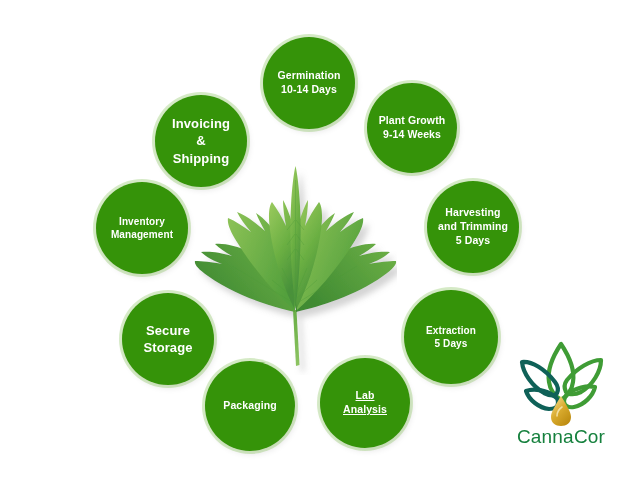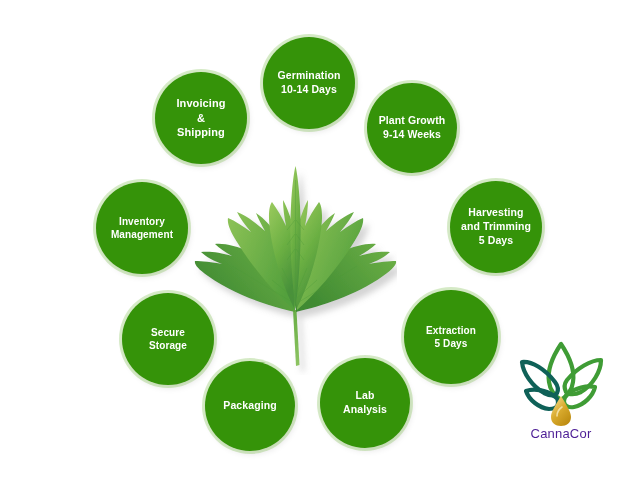--- a/index.html
+++ b/index.html
@@ -36,27 +36,27 @@
     -webkit-font-smoothing: antialiased;
   }
   .node .label {
     padding: 0 6px;
     white-space: pre-line;
   }
 
   
   #node-germination   { left: 263px; top:  37px; width: 92px;  height: 92px;  font-size: 10.5px; }
   #node-plant-growth  { left: 367px; top:  83px; width: 90px;  height: 90px;  font-size: 10.5px; }
-  #node-harvesting    { left: 450px; top: 181px; width: 92px;  height: 92px;  font-size: 10.5px; }
+  #node-harvesting    { left: 427px; top: 181px; width: 92px;  height: 92px;  font-size: 10.5px; }
   #node-extraction    { left: 404px; top: 290px; width: 94px;  height: 94px;  font-size: 10px; }
-  #node-lab-analysis  { left: 320px; top: 358px; width: 90px;  height: 90px;  font-size: 10.5px; }
+  #node-lab-analysis  { left: 320px; top: 358px; width: 90px;  height: 90px;  font-size: 10.5px; text-decoration: underline; }
   #node-packaging     { left: 205px; top: 361px; width: 90px;  height: 90px;  font-size: 10.5px; }
-  #node-secure-storage{ left: 122px; top: 293px; width: 92px;  height: 92px;  font-size: 10px; }
+  #node-secure-storage{ left: 122px; top: 293px; width: 92px;  height: 92px;  font-size: 13px; }
   #node-inventory     { left:  96px; top: 182px; width: 92px;  height: 92px;  font-size: 10px; }
-  #node-invoicing     { left: 155px; top:  72px; width: 92px;  height: 92px;  font-size: 11px; }
+  #node-invoicing     { left: 155px; top:  95px; width: 92px;  height: 92px;  font-size: 13px; }
 
   
   #center-leaf {
     position: absolute;
     left: 192px;
     top: 160px;
     width: 205px;
     height: 215px;
     pointer-events: none;
   }
@@ -68,22 +68,22 @@
     top: 338px;
     width: 112px;
     height: 118px;
     display: flex;
     flex-direction: column;
     align-items: center;
   }
   #brand-mark { width: 96px; height: 88px; }
   #brand-name {
     margin-top: 1px;
-    font-size: 13px;
-    color: #4c1d95;
+    font-size: 19px;
+    color: #15803d;
     font-family: "Liberation Sans", sans-serif;
     letter-spacing: 0.2px;
     line-height: 1;
   }
 </style>
 </head>
 <body>
 
 <div id="stage">
 

